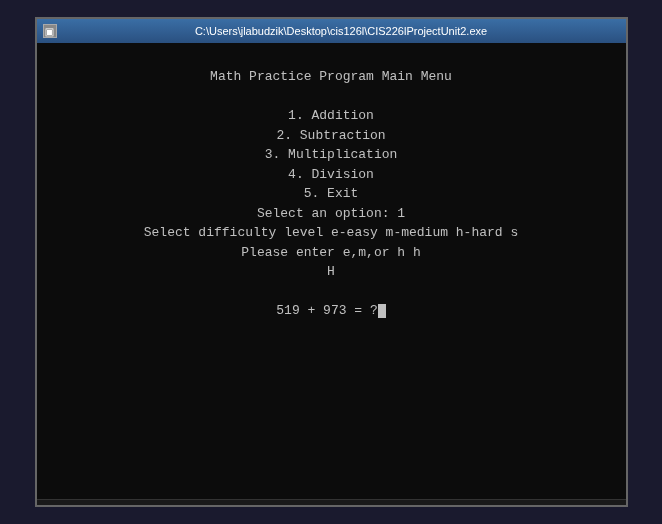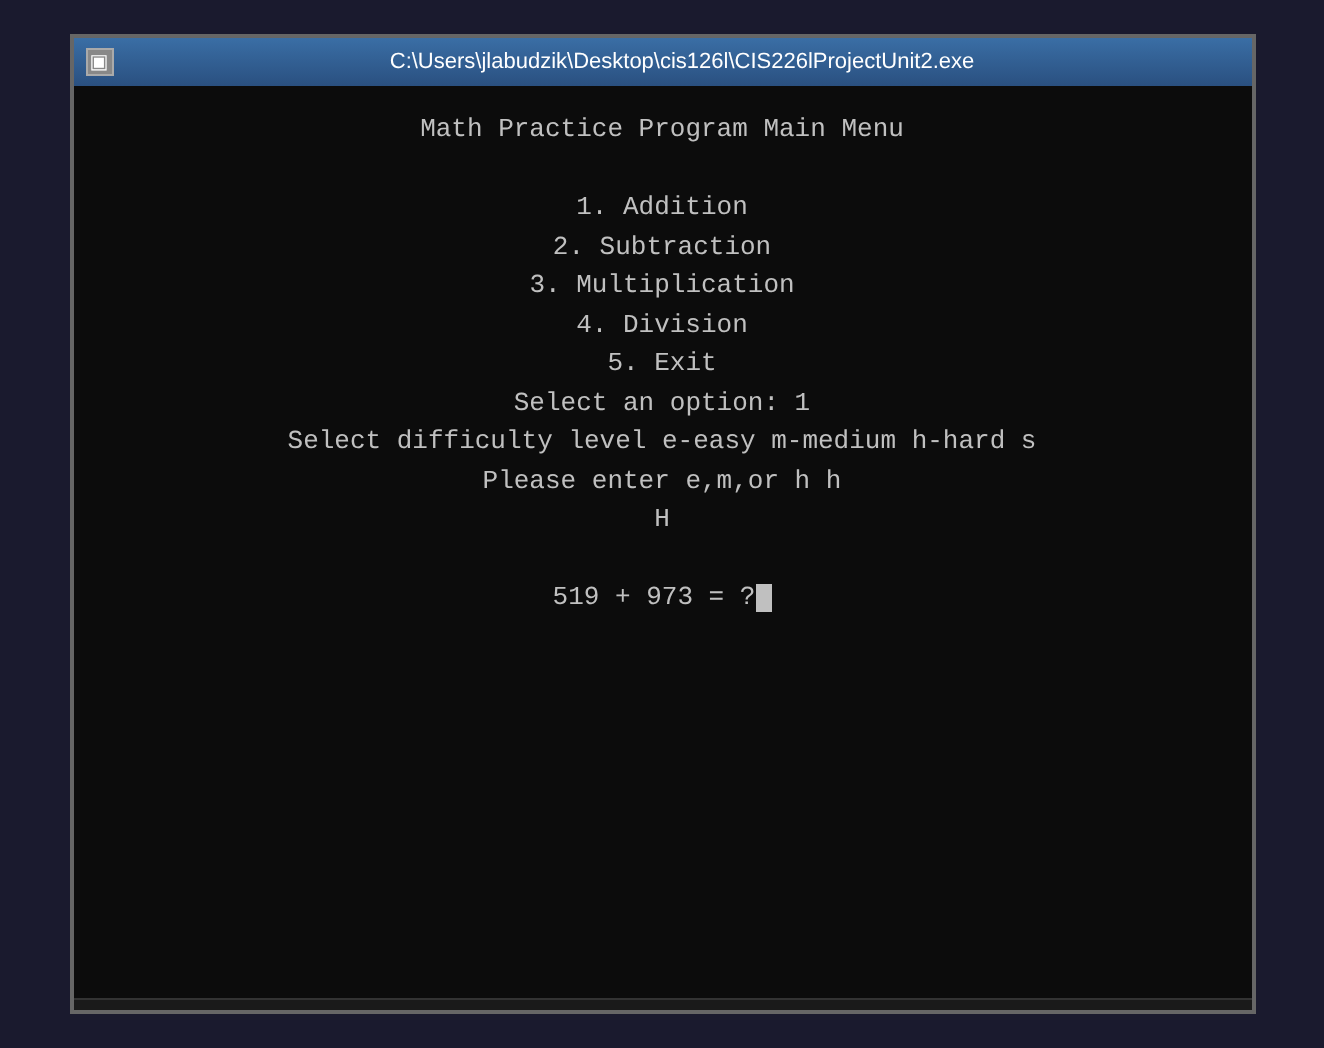--- a/index.html
+++ b/index.html
@@ -58,21 +58,21 @@
     .title-bar-text {
       color: #fff;
       font-size: 11px;
       font-family: Arial, sans-serif;
       flex: 1;
     }
 
     .console-area {
       background: #0c0c0c;
       flex: 1;
-      padding: 12px 16px;
+      padding: 24px 16px;
       overflow: hidden;
       position: relative;
     }
 
     .console-text {
       font-family: 'Courier New', Courier, monospace;
       font-size: 13px;
       color: #c0c0c0;
       line-height: 1.5;
       white-space: pre;

